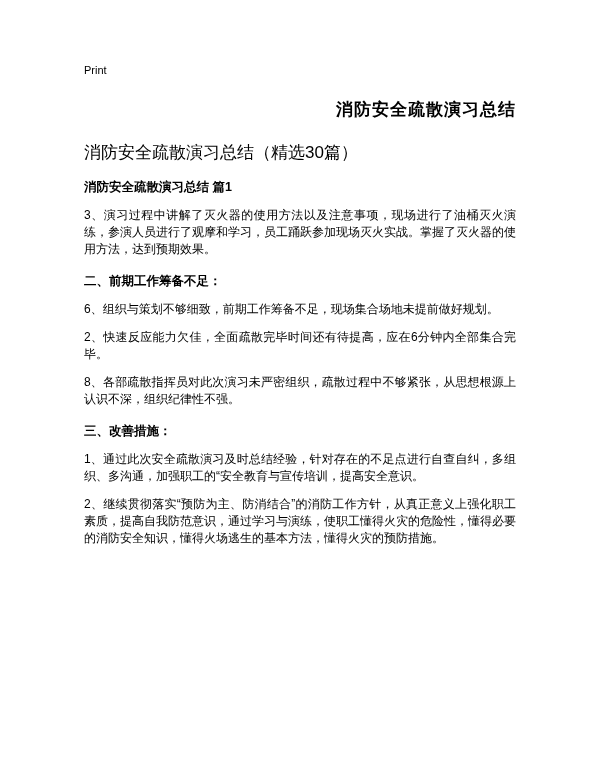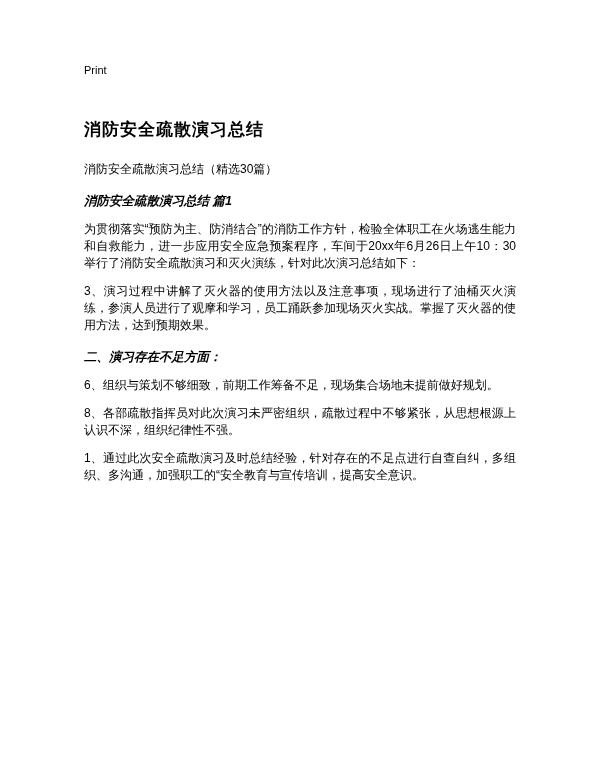--- a/index.html
+++ b/index.html
@@ -26,33 +26,32 @@
     font-size: 11px;
     color: #000000;
     cursor: pointer;
     display: inline-block;
     margin-bottom: 10px;
     text-decoration: none;
   }
   .doc-title {
     font-size: 17px;
     font-weight: bold;
-    text-align: left;
-    margin: 32px 0 20px 0;
+    text-align: right;
+    margin: 12px 0 20px 0;
     letter-spacing: 1px;
   }
   .doc-subtitle {
-    font-size: 12px;
+    font-size: 17px;
     margin: 0 0 14px 0;
   }
   .block-heading {
     font-size: 12.5px;
     font-weight: bold;
     margin: 15px 0 11px 0;
-    font-style: italic;
   }
   .block-paragraph {
     font-size: 12px;
     line-height: 17px;
     margin: 11px 0;
     text-align: justify;
   }
 </style>
 </head>
 <body>
@@ -60,21 +59,23 @@
 <div class="page">
 
   <a class="print-link">Print</a>
 
   <div class="doc-title">消防安全疏散演习总结</div>
 
   <div class="doc-subtitle">消防安全疏散演习总结（精选30篇）</div>
 
   <div>
     <div class="block-heading">消防安全疏散演习总结 篇1</div>
-    <div class="block-paragraph">为贯彻落实“预防为主、防消结合”的消防工作方针，检验全体职工在火场逃生能力和自救能力，进一步应用安全应急预案程序，车间于20xx年6月26日上午10：30举行了消防安全疏散演习和灭火演练，针对此次演习总结如下：</div>
     <div class="block-paragraph">3、演习过程中讲解了灭火器的使用方法以及注意事项，现场进行了油桶灭火演练，参演人员进行了观摩和学习，员工踊跃参加现场灭火实战。掌握了灭火器的使用方法，达到预期效果。</div>
-    <div class="block-heading">二、演习存在不足方面：</div>
+    <div class="block-heading">二、前期工作筹备不足：</div>
     <div class="block-paragraph">6、组织与策划不够细致，前期工作筹备不足，现场集合场地未提前做好规划。</div>
+    <div class="block-paragraph">2、快速反应能力欠佳，全面疏散完毕时间还有待提高，应在6分钟内全部集合完毕。</div>
     <div class="block-paragraph">8、各部疏散指挥员对此次演习未严密组织，疏散过程中不够紧张，从思想根源上认识不深，组织纪律性不强。</div>
+    <div class="block-heading">三、改善措施：</div>
     <div class="block-paragraph">1、通过此次安全疏散演习及时总结经验，针对存在的不足点进行自查自纠，多组织、多沟通，加强职工的“安全教育与宣传培训，提高安全意识。</div>
+    <div class="block-paragraph">2、继续贯彻落实“预防为主、防消结合”的消防工作方针，从真正意义上强化职工素质，提高自我防范意识，通过学习与演练，使职工懂得火灾的危险性，懂得必要的消防安全知识，懂得火场逃生的基本方法，懂得火灾的预防措施。</div>
   </div>
 
 </div>
 
 </body></html>

